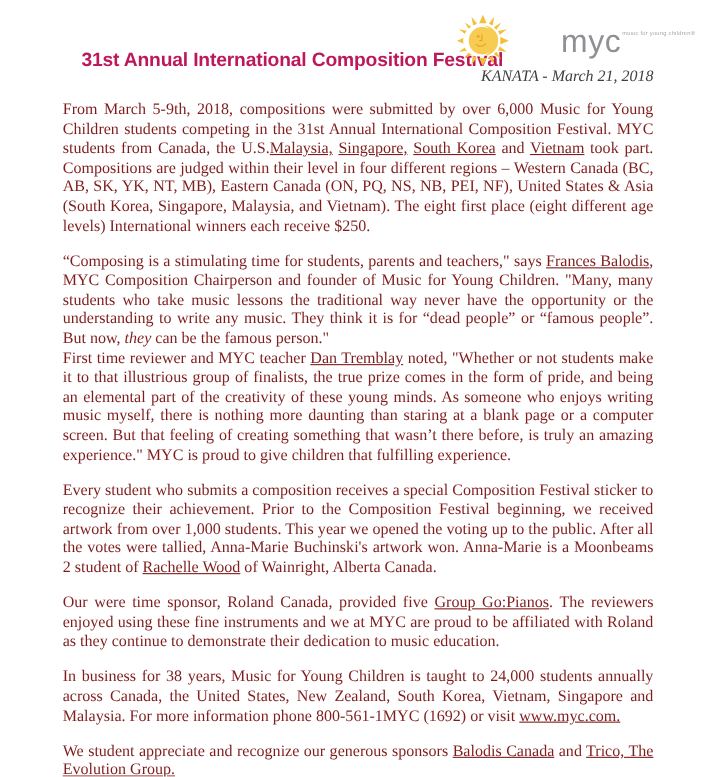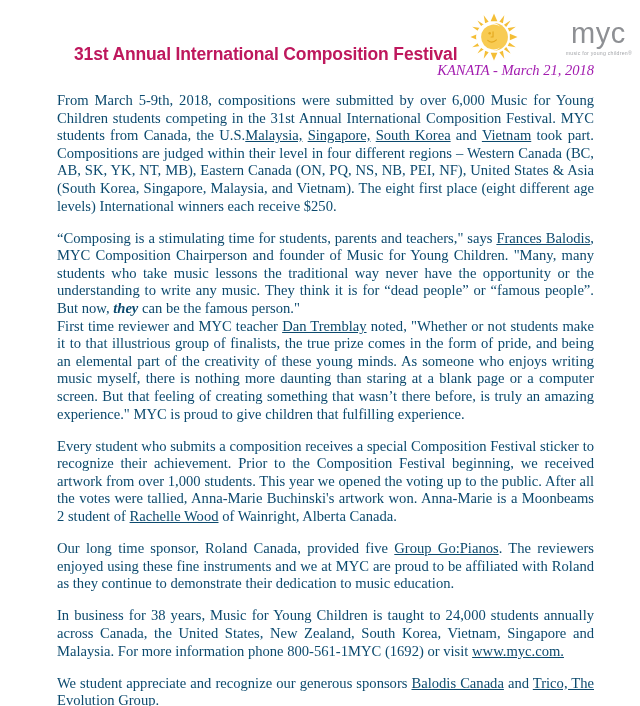--- a/index.html
+++ b/index.html
@@ -50,22 +50,22 @@
     align-items: center;
     gap: 4px;
   }
   .sun-icon {
     display: block;
     width: 48px;
     height: 48px;
   }
   .wordmark {
     display: flex;
-    flex-direction: column;
-    align-items: center;
+    flex-direction: row;
+    align-items: flex-start;
     padding-top: 2px;
     margin-left: 43px;
   }
   .wordmark-main {
     font-family: "Liberation Sans", "DejaVu Sans", sans-serif;
     font-size: 29px;
     line-height: 0.9;
     color: #8e9094;
     letter-spacing: 0.5px;
     font-weight: 300;
@@ -79,48 +79,47 @@
     margin-left: 1px;
     white-space: nowrap;
   }
   .dateline {
     position: absolute;
     right: 46px;
     top: 62px;
     font-family: "Liberation Serif", "DejaVu Serif", serif;
     font-style: italic;
     font-size: 14.5px;
-    color: #a21caf;
+    color: #404040;
     white-space: nowrap;
   }
 
   
   .body-copy {
     padding: 0 46px 0 57px;
     box-sizing: border-box;
   }
   p.para {
     margin: 0 0 14.5px 0;
     font-size: 14.6px;
     line-height: 17.6px;
     text-align: justify;
     text-justify: inter-word;
-    color: #0c4a6e;
+    color: #7f1d1d;
     hyphens: none;
   }
   p.para.tight {
     margin-bottom: 0;
   }
   .u {
     text-decoration: underline;
     text-underline-offset: 1px;
   }
   .it {
     font-style: italic;
-    font-weight: bold;
   }
 </style>
 </head>
 <body>
 
 <div class="page">
 
   <div class="header">
     <h1 class="title">31st Annual International Composition Festival</h1>
 
@@ -164,20 +163,20 @@
   <div class="body-copy">
 
     <p class="para"><span>From March 5-9th, 2018, compositions were submitted by over 6,000 Music for Young Children students competing in the 31st Annual International Composition Festival. MYC students from Canada, the U.S.</span><span class="u">Malaysia,</span> <span class="u">Singapore,</span> <span class="u">South Korea</span><span> and </span><span class="u">Vietnam</span><span> took part. Compositions are judged within their level in four different regions – Western Canada (BC, AB, SK, YK, NT, MB), Eastern Canada (ON, PQ, NS, NB, PEI, NF), United States &amp; Asia (South Korea, Singapore, Malaysia, and Vietnam). The eight first place (eight different age levels) International winners each receive $250.</span></p>
 
     <p class="para tight"><span>“Composing is a stimulating time for students, parents and teachers," says </span><span class="u">Frances Balodis</span><span>, MYC Composition Chairperson and founder of Music for Young Children. "Many, many students who take music lessons the traditional way never have the opportunity or the understanding to write any music. They think it is for “dead people” or “famous people”. But now, </span><span class="it">they</span><span> can be the famous person."</span></p>
 
     <p class="para"><span>First time reviewer and MYC teacher </span><span class="u">Dan Tremblay</span><span> noted, "Whether or not students make it to that illustrious group of finalists, the true prize comes in the form of pride, and being an elemental part of the creativity of these young minds. As someone who enjoys writing music myself, there is nothing more daunting than staring at a blank page or a computer screen. But that feeling of creating something that wasn’t there before, is truly an amazing experience." MYC is proud to give children that fulfilling experience.</span></p>
 
     <p class="para"><span>Every student who submits a composition receives a special Composition Festival sticker to recognize their achievement. Prior to the Composition Festival beginning, we received artwork from over 1,000 students. This year we opened the voting up to the public. After all the votes were tallied, Anna-Marie Buchinski's artwork won. Anna-Marie is a Moonbeams 2 student of </span><span class="u">Rachelle Wood</span><span> of Wainright, Alberta Canada.</span></p>
 
-    <p class="para"><span>Our long time sponsor, Roland Canada, provided five </span><span class="u">Group Go:Pianos</span><span>. The reviewers enjoyed using these fine instruments and we at MYC are proud to be affiliated with Roland as they continue to demonstrate their dedication to music education.</span></p>
+    <p class="para"><span>Our were time sponsor, Roland Canada, provided five </span><span class="u">Group Go:Pianos</span><span>. The reviewers enjoyed using these fine instruments and we at MYC are proud to be affiliated with Roland as they continue to demonstrate their dedication to music education.</span></p>
 
     <p class="para"><span>In business for 38 years, Music for Young Children is taught to 24,000 students annually across Canada, the United States, New Zealand, South Korea, Vietnam, Singapore and Malaysia. For more information phone 800-561-1MYC (1692) or visit </span><span class="u">www.myc.com.</span></p>
 
     <p class="para"><span>We student appreciate and recognize our generous sponsors </span><span class="u">Balodis Canada</span><span> and </span><span class="u">Trico, The Evolution Group.</span></p>
 
   </div>
 </div>
 
 </body></html>

